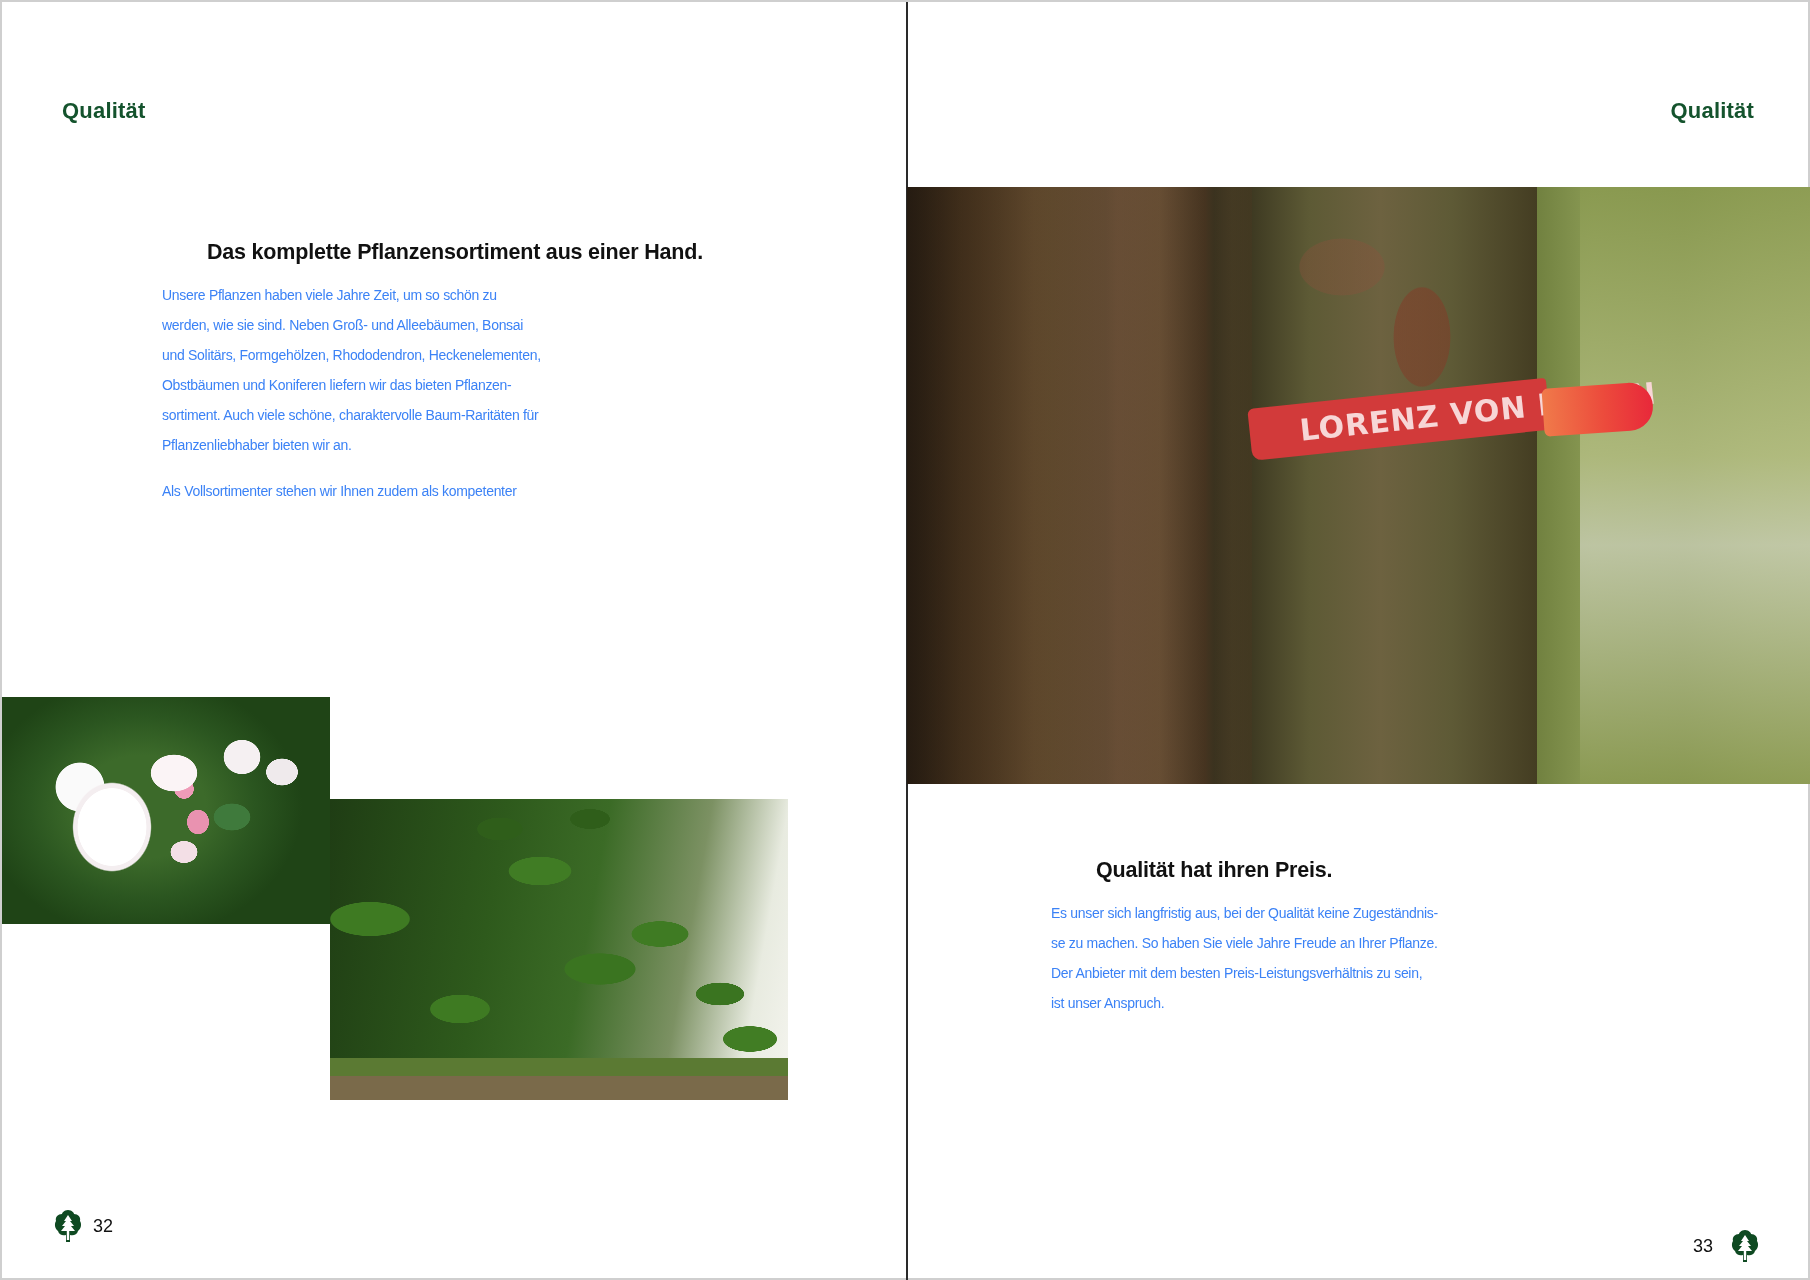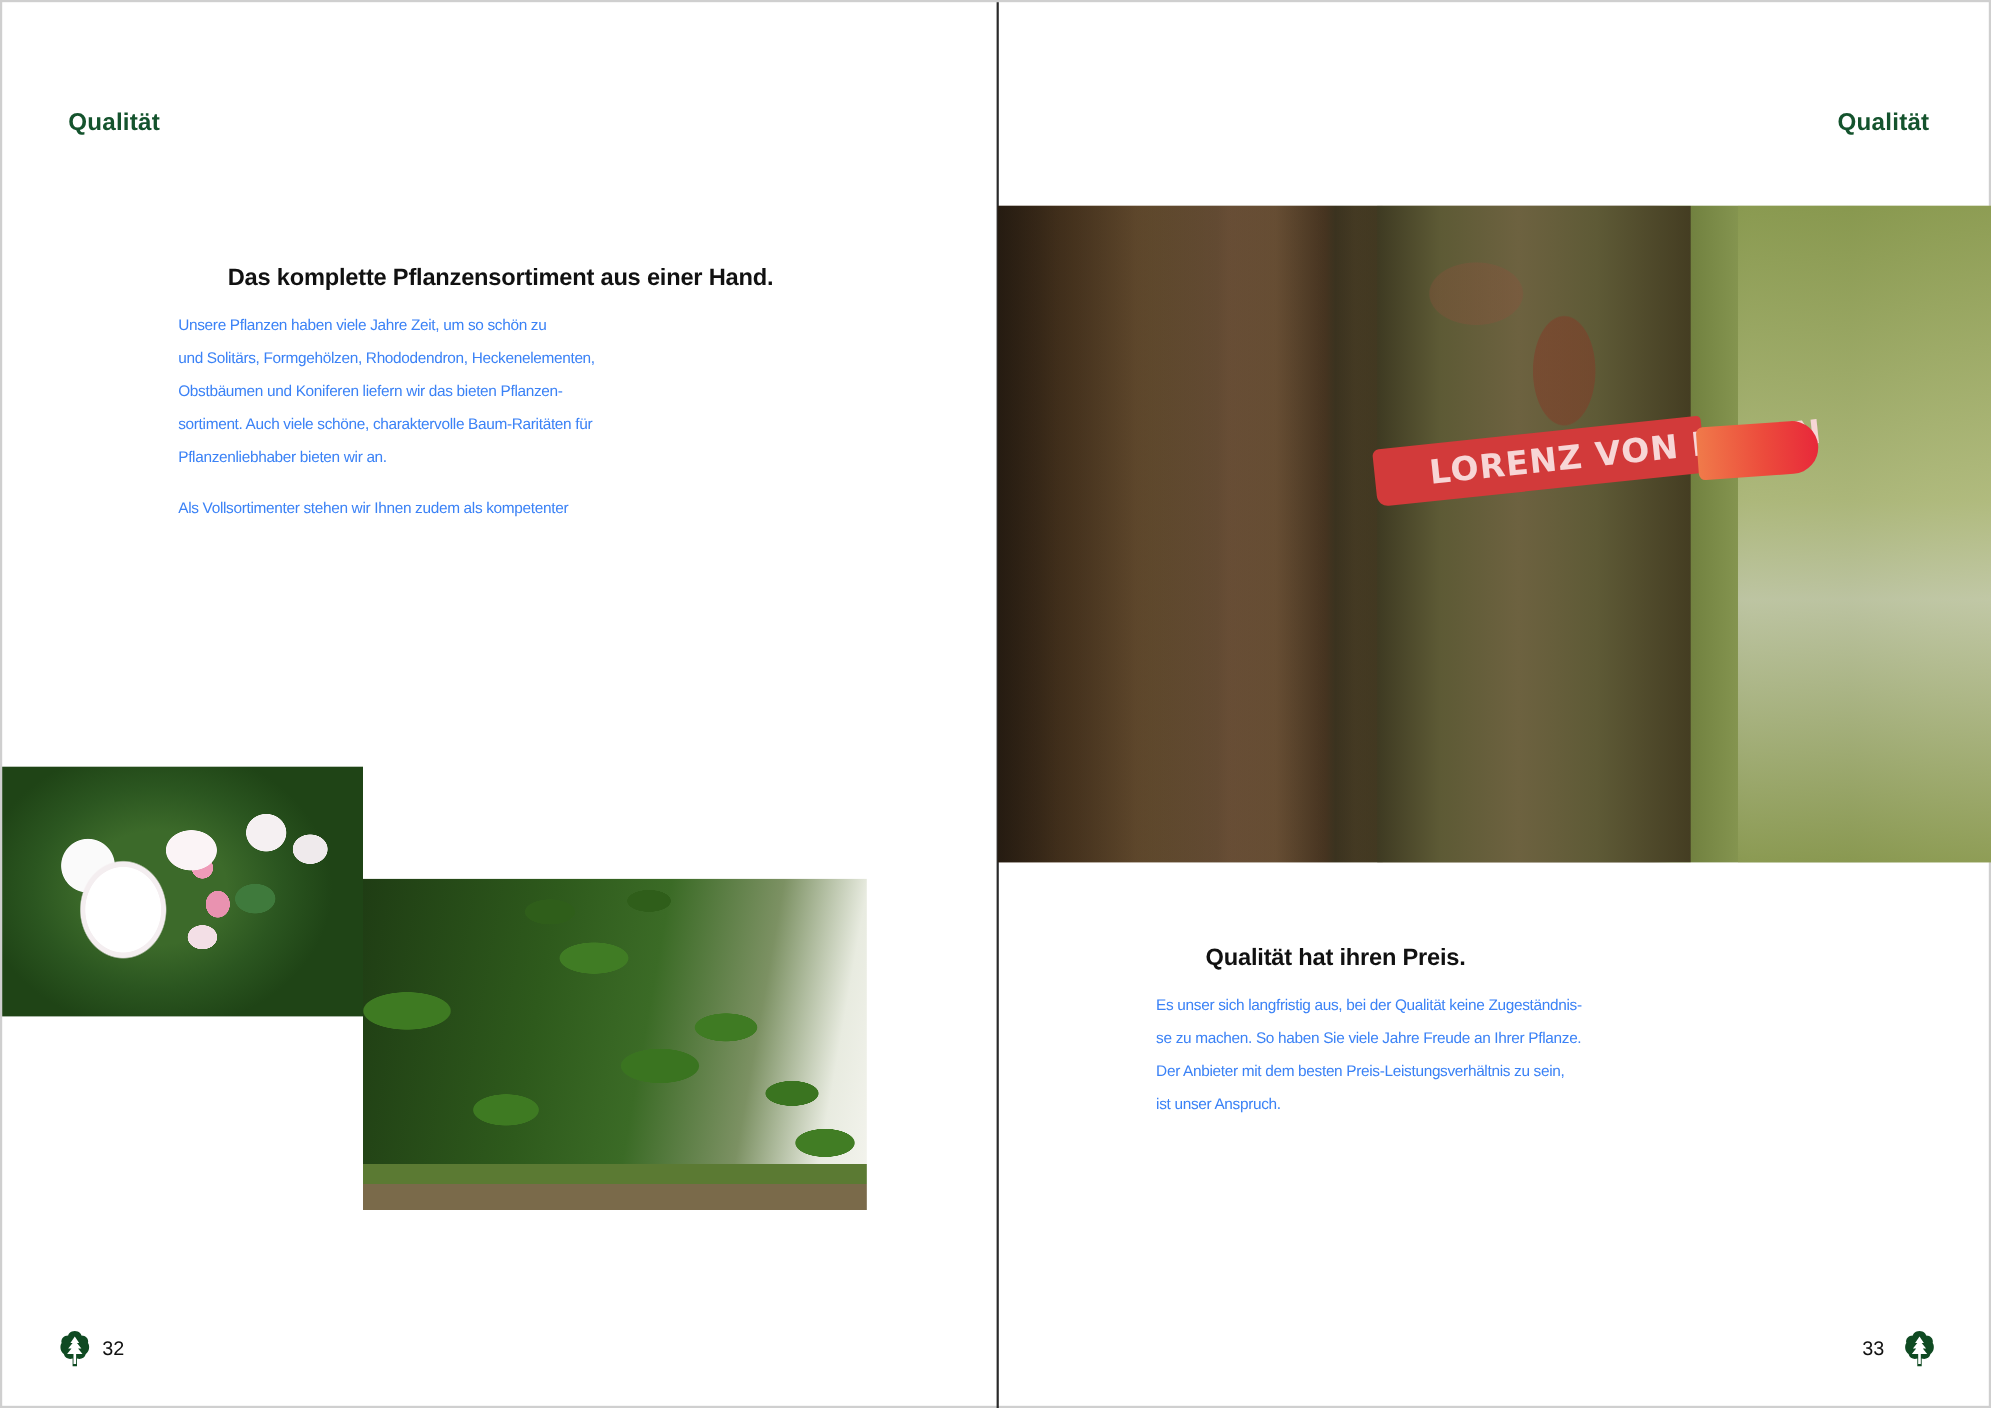--- a/index.html
+++ b/index.html
@@ -72,38 +72,39 @@
     background: linear-gradient(180deg, #8a9a50 0%, #b3bd82 45%, #c6ccb0 60%, #8b9a52 100%); opacity: 0.85; }
   .tag-band { position: absolute; left: 343px; top: 222px; width: 300px; height: 52px;
     background: #d23a3a; border-radius: 6px 4px 4px 10px; transform: rotate(-6deg); transform-origin: left center;
     display: flex; align-items: center; padding-left: 50px; }
   .tag-text { font-family: "DejaVu Sans", sans-serif; font-weight: bold; font-size: 30px; color: #f7d6d6; letter-spacing: 1px; white-space: nowrap; }
   .tag-end { position: absolute; left: 636px; top: 198px; width: 110px; height: 48px; border-radius: 6px 24px 24px 6px;
     background: linear-gradient(90deg, #f07a4a 0%, #ec4b3c 55%, #e8283a 100%); transform: rotate(-4deg); }
 
   .folio { position: absolute; top: 1207px; display: flex; align-items: center; }
   .page-left .folio { left: 52px; }
-  .page-right .folio { right: 53px; }
+  .page-right .folio { right: 53px; margin-top: 20px; }
   .folio-number { font-size: 18px; color: #111; }
   .page-left .folio-number { margin-left: 11px; }
   .page-right .folio-number { margin-right: 18px; }
   .tree-icon { width: 28px; height: 34px; display: block; }
 </style>
 </head>
 <body>
 
 <div class="spread">
 
   <div class="page page-left">
     <div class="running-head">Qualität</div>
 
     <div class="text-block">
       <h2>Das komplette Pflanzensortiment aus einer Hand.</h2>
       <p>
         <span class="ln">Unsere Pflanzen haben viele Jahre Zeit, um so schön zu</span>
+        <span class="ln">werden, wie sie sind. Neben Groß- und Alleebäumen, Bonsai</span>
         <span class="ln">und Solitärs, Formgehölzen, Rhododendron, Heckenelementen,</span>
         <span class="ln">Obstbäumen und Koniferen liefern wir das bieten Pflanzen-</span>
         <span class="ln">sortiment. Auch viele schöne, charaktervolle Baum-Raritäten für</span>
         <span class="ln">Pflanzenliebhaber bieten wir an.</span>
       </p>
       <p>
         <span class="ln">Als Vollsortimenter stehen wir Ihnen zudem als kompetenter</span>
       </p>
     </div>
 

